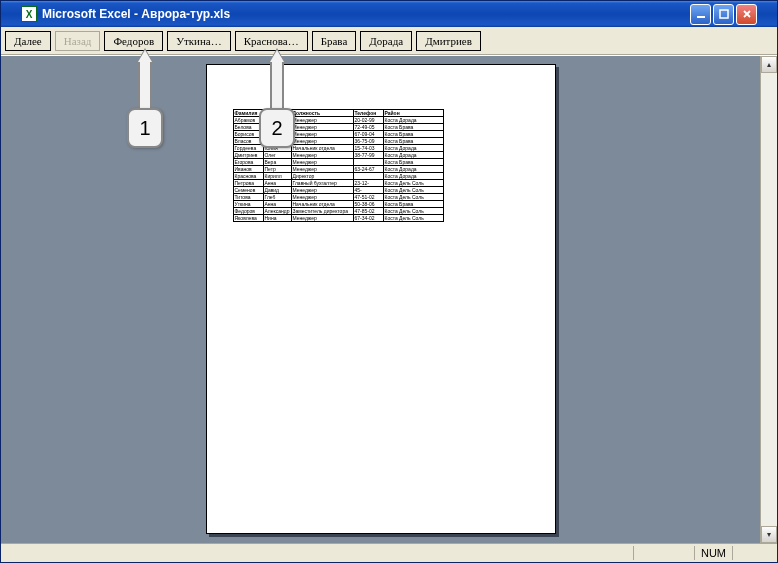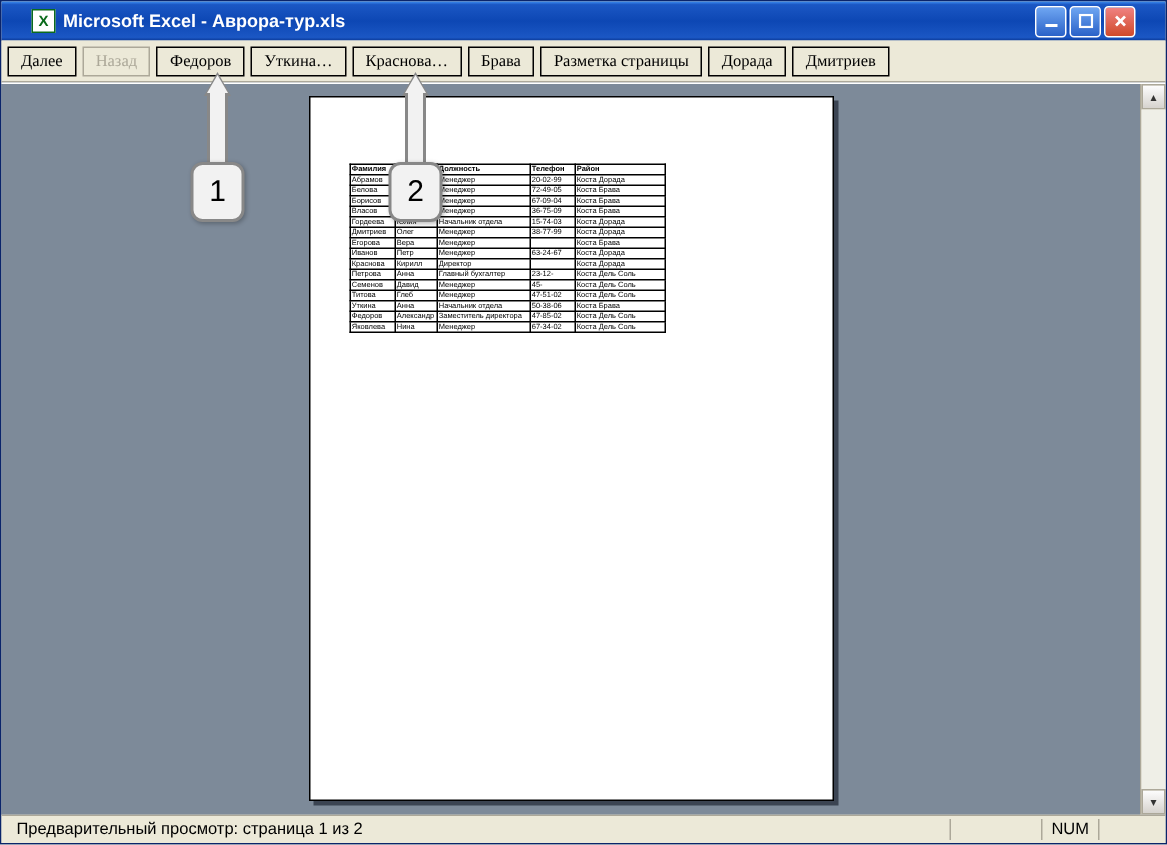--- a/index.html
+++ b/index.html
@@ -215,21 +215,20 @@
     </div>
   </div>
 
   <div class="toolbar">
     <div class="btn">Далее</div>
     <div class="btn disabled">Назад</div>
     <div class="btn">Федоров</div>
     <div class="btn">Уткина…</div>
     <div class="btn">Краснова…</div>
     <div class="btn">Брава</div>
-    <div class="btn">Разметка страницы</div>
     <div class="btn">Дорада</div>
     <div class="btn">Дмитриев</div>
   </div>
 
   <div class="workspace">
     <div class="pagewrap">
       <div class="page">
         <table class="preview">
           <colgroup>
               <col class="c1">
@@ -358,21 +357,20 @@
       </div>
     </div>
     <div class="vscroll">
       <div class="arr">▴</div>
       <div class="track"></div>
       <div class="arr">▾</div>
     </div>
   </div>
 
   <div class="statusbar">
-    <div class="cell">Предварительный просмотр: страница 1 из 2</div>
     <div class="spacer"></div>
     <div class="sep"></div>
     <div class="cell" style="width:60px"></div>
     <div class="sep"></div>
     <div class="cell">NUM</div>
     <div class="sep"></div>
     <div class="cell" style="width:40px"></div>
   </div>
 </div>
 

